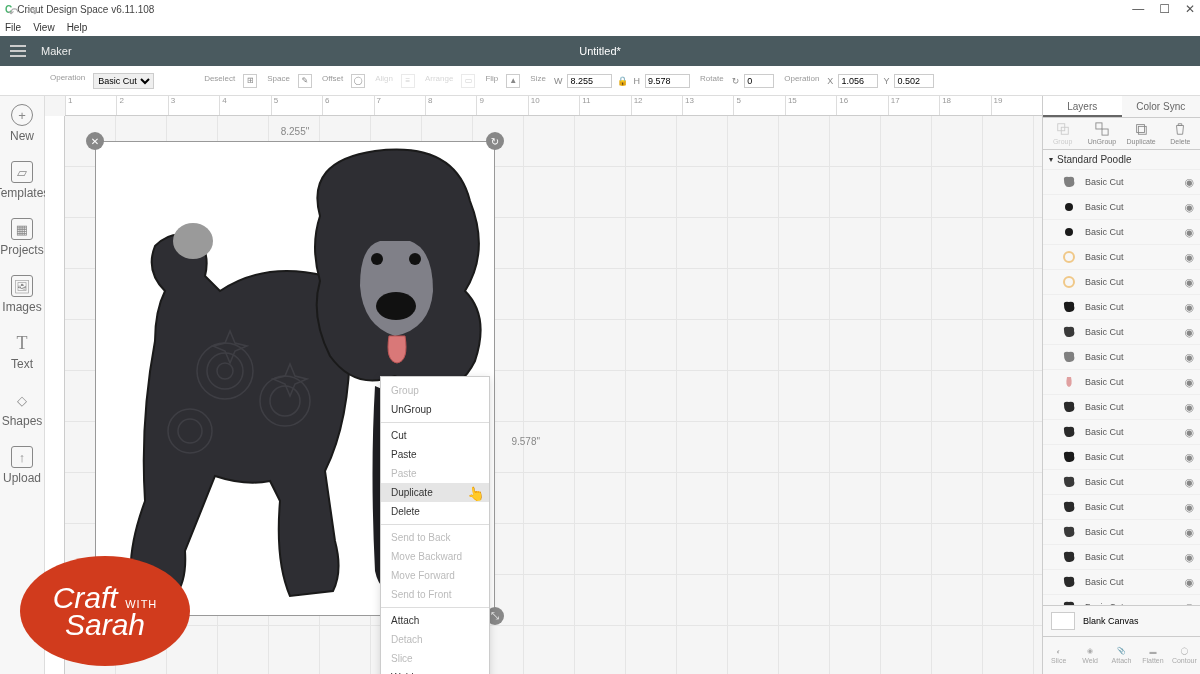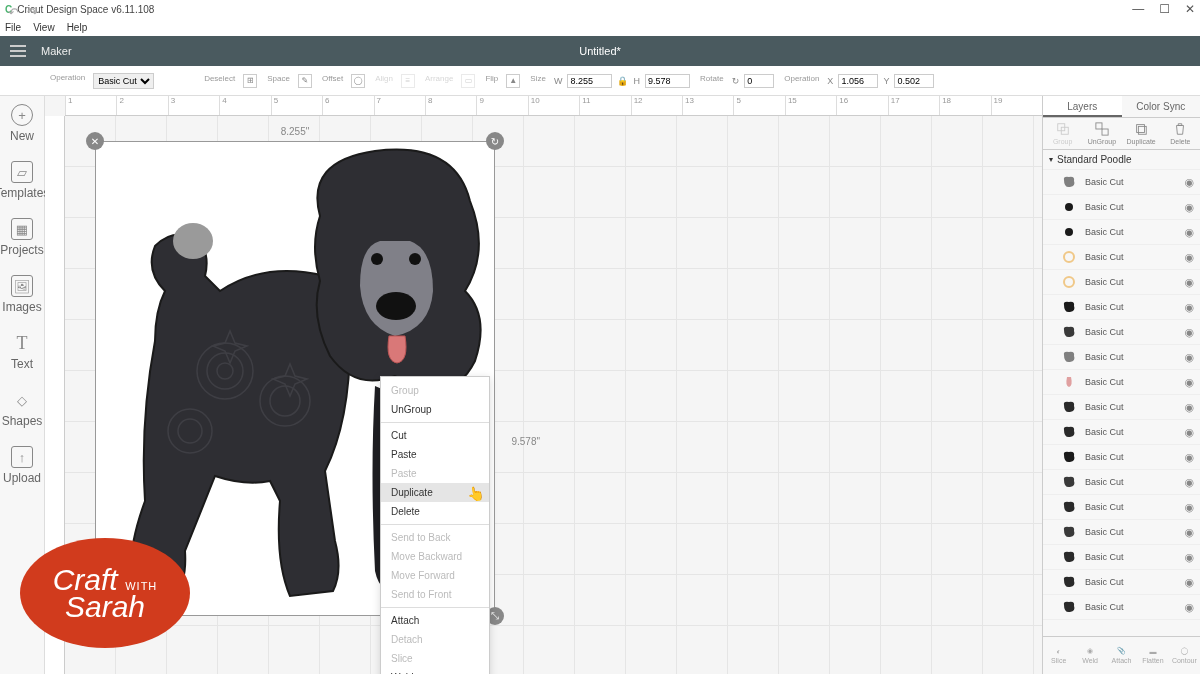--- a/index.html
+++ b/index.html
@@ -74,21 +74,21 @@
 .layer-group-hdr { display:flex; align-items:center; padding:4px 6px; font-size:10px; color:#333; border-bottom:1px solid #eee;}
 .layer-group-hdr .caret { margin-right:4px; font-size:8px;}
 .layer-row { display:flex; align-items:center; padding:4px 6px 4px 18px; font-size:9px; color:#555; border-bottom:1px solid #eee;}
 .layer-row .swatch { width:16px; height:16px; margin-right:8px; display:flex; align-items:center; justify-content:center;}
 .layer-row .eye { margin-left:auto; font-size:11px; color:#888;}
 .blank-canvas { display:flex; align-items:center; padding:6px 8px; font-size:9px; border-top:1px solid #ccc;}
 .blank-canvas .sq { width:24px; height:18px; border:1px solid #ccc; background:#fff; margin-right:8px;}
 .bottom-actions { display:flex; height:38px; border-top:1px solid #ccc;}
 .bottom-action { flex:1; display:flex; flex-direction:column; align-items:center; justify-content:center; font-size:7px; color:#aaa; gap:2px;}
 
-.watermark { position:absolute; bottom:26px; left:20px; width:170px; height:110px; }
+.watermark { position:absolute; bottom:8px; left:20px; width:170px; height:110px; }
 .watermark .oval { width:170px; height:110px; background:#d13b1d; border-radius:50%; display:flex; align-items:center; justify-content:center; }
 .watermark .txt { color:#fff; font-family:'Brush Script MT',cursive; font-size:30px; line-height:0.9; text-align:center; font-style:italic;}
 .watermark .small { font-size:11px; font-family:Arial; font-style:normal; letter-spacing:1px;}
 </style>
 </head>
 <body>
 
 <div class="titlebar">
   <span class="logo">C</span>
   <span>Cricut Design Space v6.11.108</span>
@@ -515,20 +515,24 @@
             <span class="swatch">
               <svg width="16" height="16">
                 <path d="M3 6 Q2 2 8 3 Q14 2 13 7 Q15 12 9 13 Q3 14 3 6 Z" fill="#2a2a2a"></path>
               </svg>
             </span>
             <span>Basic Cut</span>
             <span class="eye">◉</span>
           </div>
         </div>
     </div>
+    <div class="blank-canvas">
+      <div class="sq"></div>
+      <span>Blank Canvas</span>
+    </div>
     <div class="bottom-actions">
       <div class="bottom-action">
           <span>◐</span>
           <span>Slice</span>
         </div>
       <div class="bottom-action">
           <span>◉</span>
           <span>Weld</span>
         </div>
       <div class="bottom-action">

